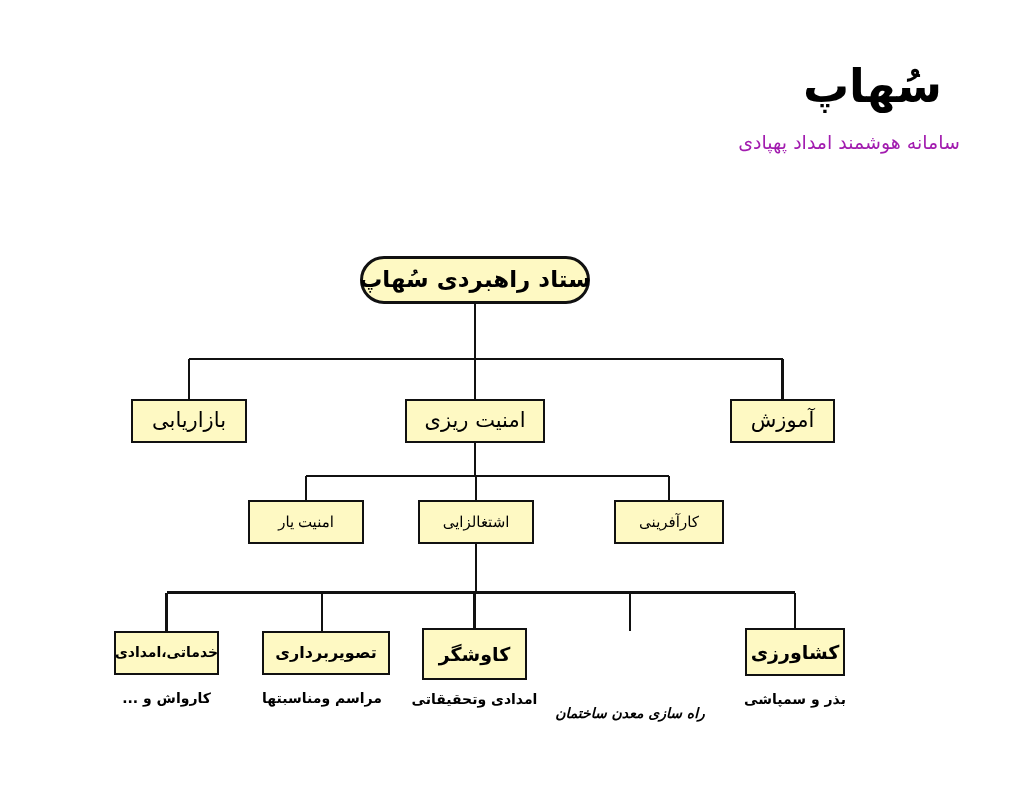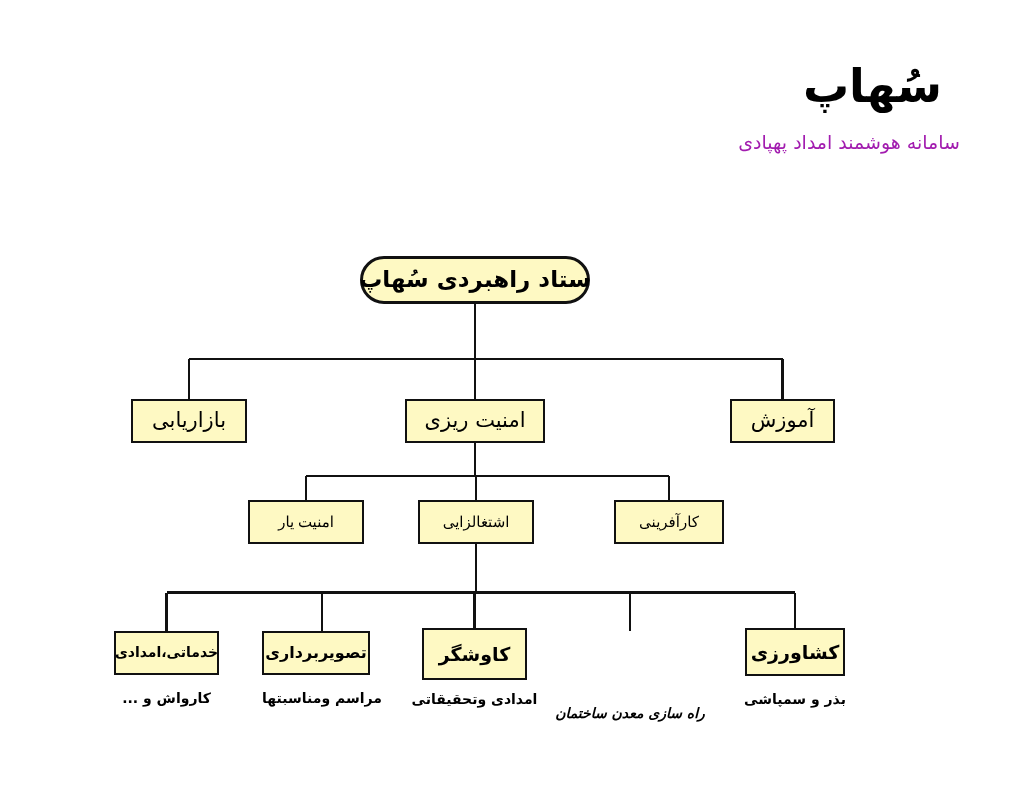--- a/index.html
+++ b/index.html
@@ -165,21 +165,21 @@
     <div class="node level3" style="left: 418px; top: 500px; width: 116px; height: 44px;">
       <span>اشتغالزایی</span>
     </div>
     <div class="node level3" style="left: 614px; top: 500px; width: 110px; height: 44px;">
       <span>کارآفرینی</span>
     </div>
     <div class="node leaf small" style="left: 114px; top: 631px; width: 105px; height: 44px;">
       <span>خدماتی،امدادی</span>
     </div>
     <div class="leaf-caption" style="left: 56.5px; top: 691px; width: 220px;">کارواش و ...</div>
-    <div class="node leaf medium" style="left: 262px; top: 631px; width: 108px; height: 44px;">
+    <div class="node leaf medium" style="left: 262px; top: 631px; width: 128px; height: 44px;">
       <span>تصویربرداری</span>
     </div>
     <div class="leaf-caption" style="left: 212px; top: 691px; width: 220px;">مراسم ومناسبتها</div>
     <div class="node leaf" style="left: 422px; top: 628px; width: 105px; height: 52px;">
       <span>کاوشگر</span>
     </div>
     <div class="leaf-caption" style="left: 364.5px; top: 692px; width: 220px;">امدادی وتحقیقاتی</div>
     <div class="leaf-caption" style="left: 520px; top: 706px; width: 220px; font-style: italic;">راه سازی معدن ساختمان</div>
     <div class="node leaf" style="left: 745px; top: 628px; width: 100px; height: 48px;">
       <span>کشاورزی</span>

